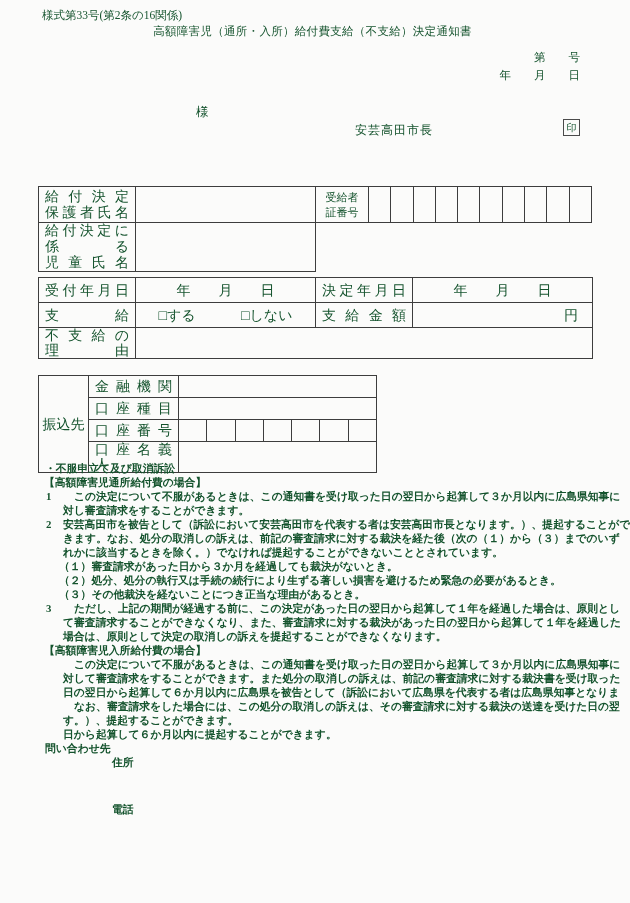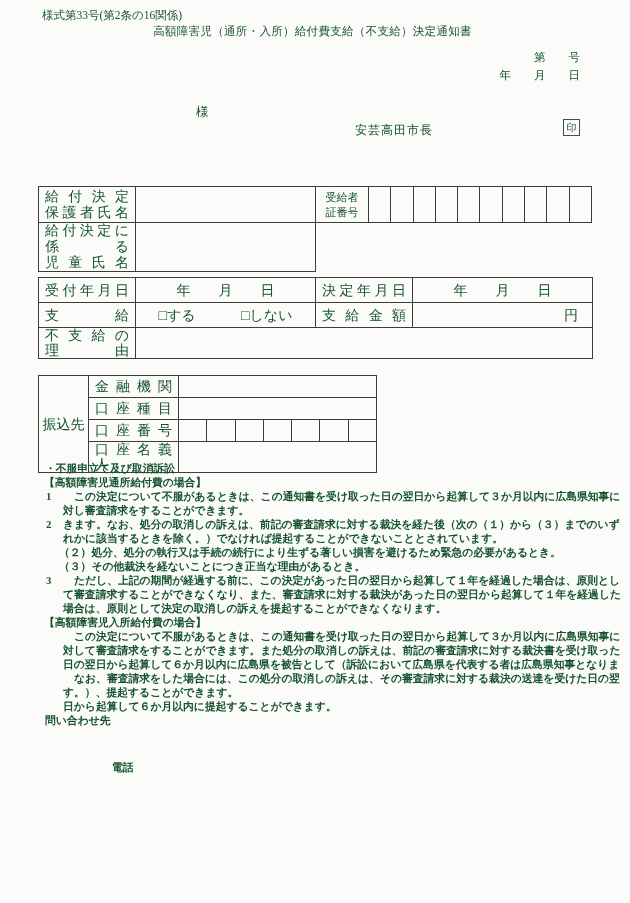--- a/index.html
+++ b/index.html
@@ -184,32 +184,35 @@
     </tr>
   </tbody>
     </table>
 
   <div class="notes">
     <div class="ln ln-head">・不服申立て及び取消訴訟</div>
     <div class="ln ln-sec">【高額障害児通所給付費の場合】</div>
     <div class="ln ln-first"><span class="num">1</span><span>この決定について不服があるときは、この通知書を受け取った日の翌日から起算して３か月以内に広島県知事に</span></div>
     <div class="ln ln-cont">対し審査請求をすることができます。</div>
     <div class="ln ln-first"><span class="num">2</span></div>
+    <div class="ln ln-cont">安芸高田市を被告として（訴訟において安芸高田市を代表する者は安芸高田市長となります。）、提起することがで</div>
     <div class="ln ln-cont">きます。なお、処分の取消しの訴えは、前記の審査請求に対する裁決を経た後（次の（１）から（３）までのいず</div>
     <div class="ln ln-cont">れかに該当するときを除く。）でなければ提起することができないこととされています。</div>
+    <div class="ln ln-sub">（１）審査請求があった日から３か月を経過しても裁決がないとき。</div>
     <div class="ln ln-sub">（２）処分、処分の執行又は手続の続行により生ずる著しい損害を避けるため緊急の必要があるとき。</div>
     <div class="ln ln-sub">（３）その他裁決を経ないことにつき正当な理由があるとき。</div>
     <div class="ln ln-first"><span class="num">3</span><span>ただし、上記の期間が経過する前に、この決定があった日の翌日から起算して１年を経過した場合は、原則とし</span></div>
     <div class="ln ln-cont">て審査請求することができなくなり、また、審査請求に対する裁決があった日の翌日から起算して１年を経過した</div>
     <div class="ln ln-cont">場合は、原則として決定の取消しの訴えを提起することができなくなります。</div>
     <div class="ln ln-sec">【高額障害児入所給付費の場合】</div>
     <div class="ln ln-ind">この決定について不服があるときは、この通知書を受け取った日の翌日から起算して３か月以内に広島県知事に</div>
     <div class="ln ln-cont">対して審査請求をすることができます。また処分の取消しの訴えは、前記の審査請求に対する裁決書を受け取った</div>
     <div class="ln ln-cont">日の翌日から起算して６か月以内に広島県を被告として（訴訟において広島県を代表する者は広島県知事となりま</div>
     <div class="ln ln-ind">なお、審査請求をした場合には、この処分の取消しの訴えは、その審査請求に対する裁決の送達を受けた日の翌</div>
     <div class="ln ln-cont">す。）、提起することができます。</div>
     <div class="ln ln-cont">日から起算して６か月以内に提起することができます。</div>
     <div class="ln ln-head">問い合わせ先</div>
 
+    <div class="c-addr">住所</div>
     <div class="c-tel">電話</div>
   </div>
 
 </div>
 
 </body></html>

